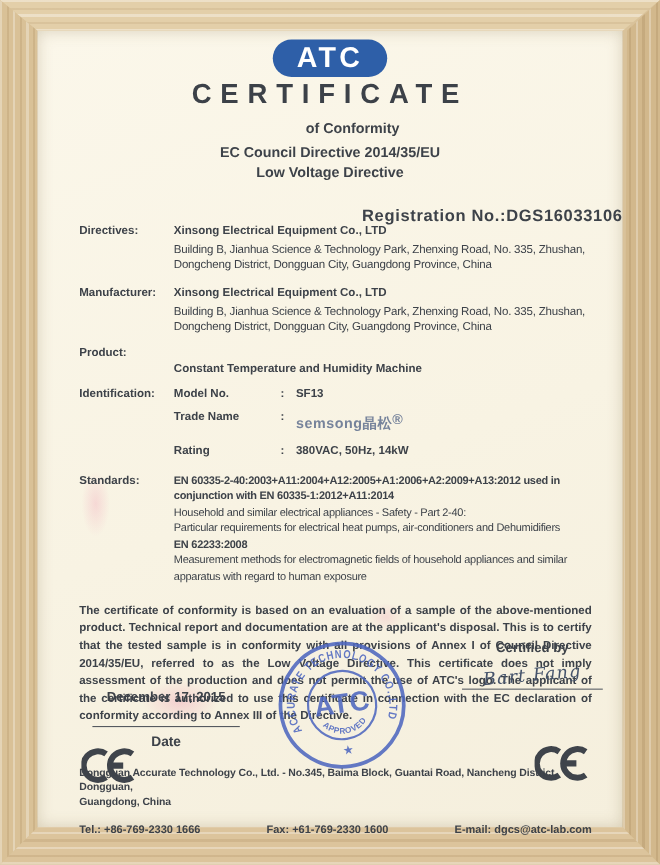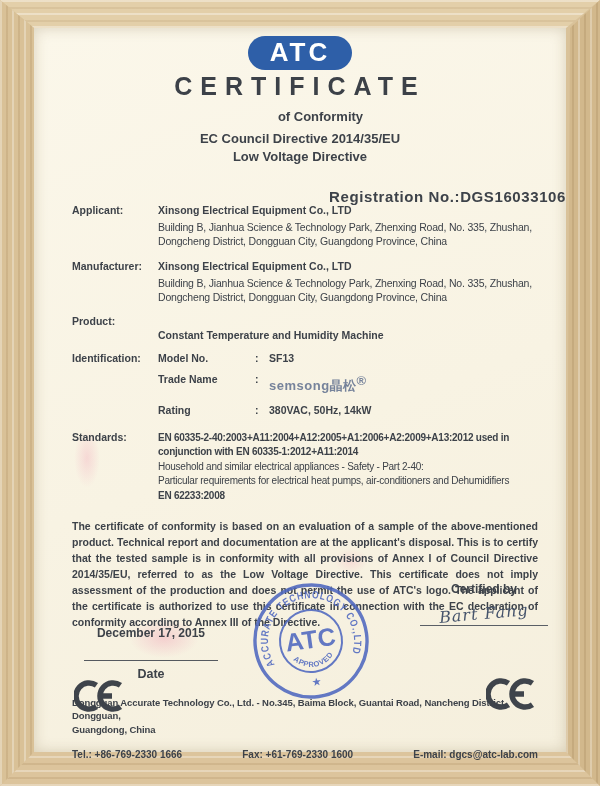--- a/index.html
+++ b/index.html
@@ -97,21 +97,21 @@
       <div class="directive">
         <div>EC Council Directive 2014/35/EU</div>
         <div>Low Voltage Directive</div>
       </div>
       <div class="registration">Registration No.:DGS16033106</div>
     </div>
 
     <div class="content">
 
       <div class="row">
-        <div class="lab">Applicant:</div>
+        <div class="lab">Directives:</div>
         <div>
           <div class="name">Xinsong Electrical Equipment Co., LTD</div>
           <div class="addr">Building B, Jianhua Science &amp; Technology Park, Zhenxing Road, No. 335, Zhushan,</div>
           <div class="addr">Dongcheng District, Dongguan City, Guangdong Province, China</div>
         </div>
       </div>
 
       <div class="row">
         <div class="lab">Manufacturer:</div>
         <div>
@@ -148,20 +148,21 @@
       </div>
 
       <div class="row">
         <div class="lab">Standards:</div>
         <div>
           <div class="std-line std-bold">EN 60335-2-40:2003+A11:2004+A12:2005+A1:2006+A2:2009+A13:2012 used in</div>
           <div class="std-line std-bold">conjunction with EN 60335-1:2012+A11:2014</div>
           <div class="std-line">Household and similar electrical appliances - Safety - Part 2-40:</div>
           <div class="std-line">Particular requirements for electrical heat pumps, air-conditioners and Dehumidifiers</div>
           <div class="std-line std-bold">EN 62233:2008</div>
+          <div class="std-line wrap">Measurement methods for electromagnetic fields of household appliances and similar apparatus with regard to human exposure</div>
         </div>
       </div>
 
       <div class="statement">The certificate of conformity is based on an evaluation of a sample of the above-mentioned product. Technical report and documentation are at the applicant's disposal. This is to certify that the tested sample is in conformity with all provisions of Annex I of Council Directive 2014/35/EU, referred to as the Low Voltage Directive. This certificate does not imply assessment of the production and does not permit the use of ATC's logo. The applicant of the certificate is authorized to use this certificate in connection with the EC declaration of conformity according to Annex III of the Directive.</div>
     </div>
 
     <div class="bottom">
 
       <div class="certified">
         <div class="certified-label">Certified by</div>

